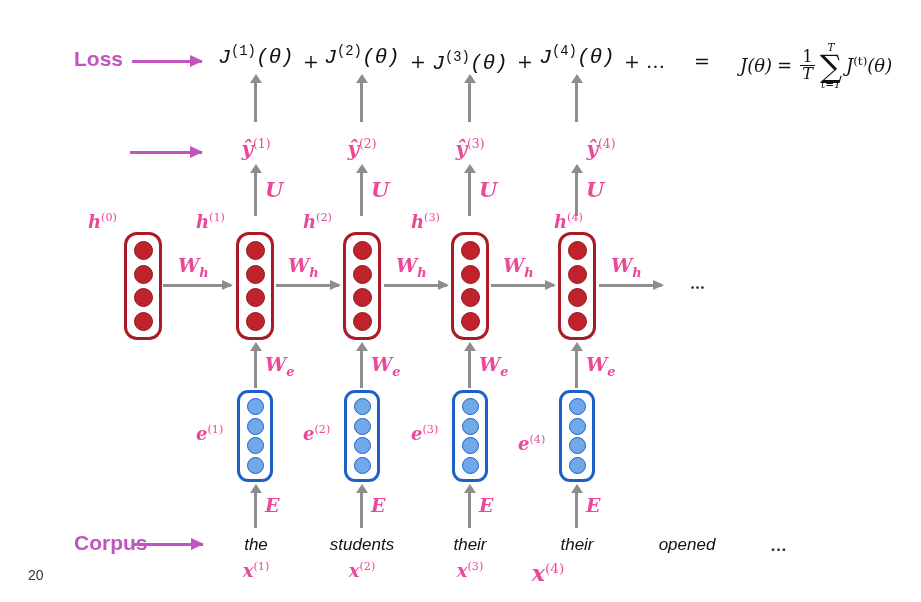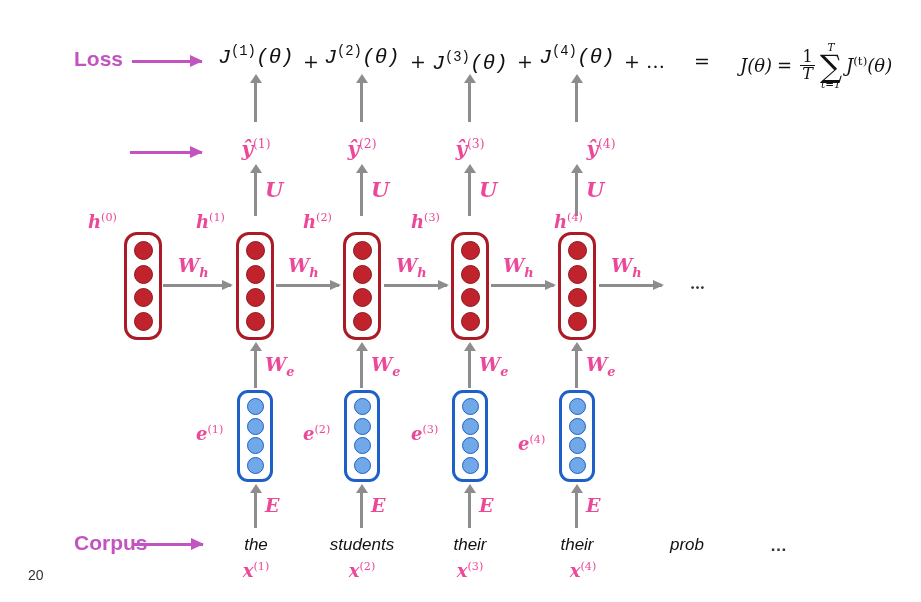--- a/index.html
+++ b/index.html
@@ -468,23 +468,23 @@
   <div class="abs bold-math center-x" style="left:362px; top:560px; font-size:18px;text-align:center;">
     <span>x</span><span class="sup">(2)</span>
   </div>
 
   <div class="abs word center-x" style="left:470px; top:535px;">their</div>
   <div class="abs bold-math center-x" style="left:470px; top:560px; font-size:18px;">
     <span>x</span><span class="sup">(3)</span>
   </div>
 
   <div class="abs word center-x" style="left:577px; top:535px;">their</div>
-  <div class="abs bold-math center-x" style="left:583px; top:560px; font-size:18px;">
+  <div class="abs bold-math center-x" style="left:548px; top:560px; font-size:22px;">
     <span>x</span><span class="sup">(4)</span>
   </div>
 
-  <div class="abs word center-x" style="left:687px; top:535px;">prob</div>
+  <div class="abs word center-x" style="left:687px; top:535px;">opened</div>
 
   <div class="abs ellipsis-dots" style="left:770px; top:536px;">…</div>
 
   <div class="abs page-num" style="left:28px; top:567px;">20</div>
 
 </div>
 
 </body></html>

